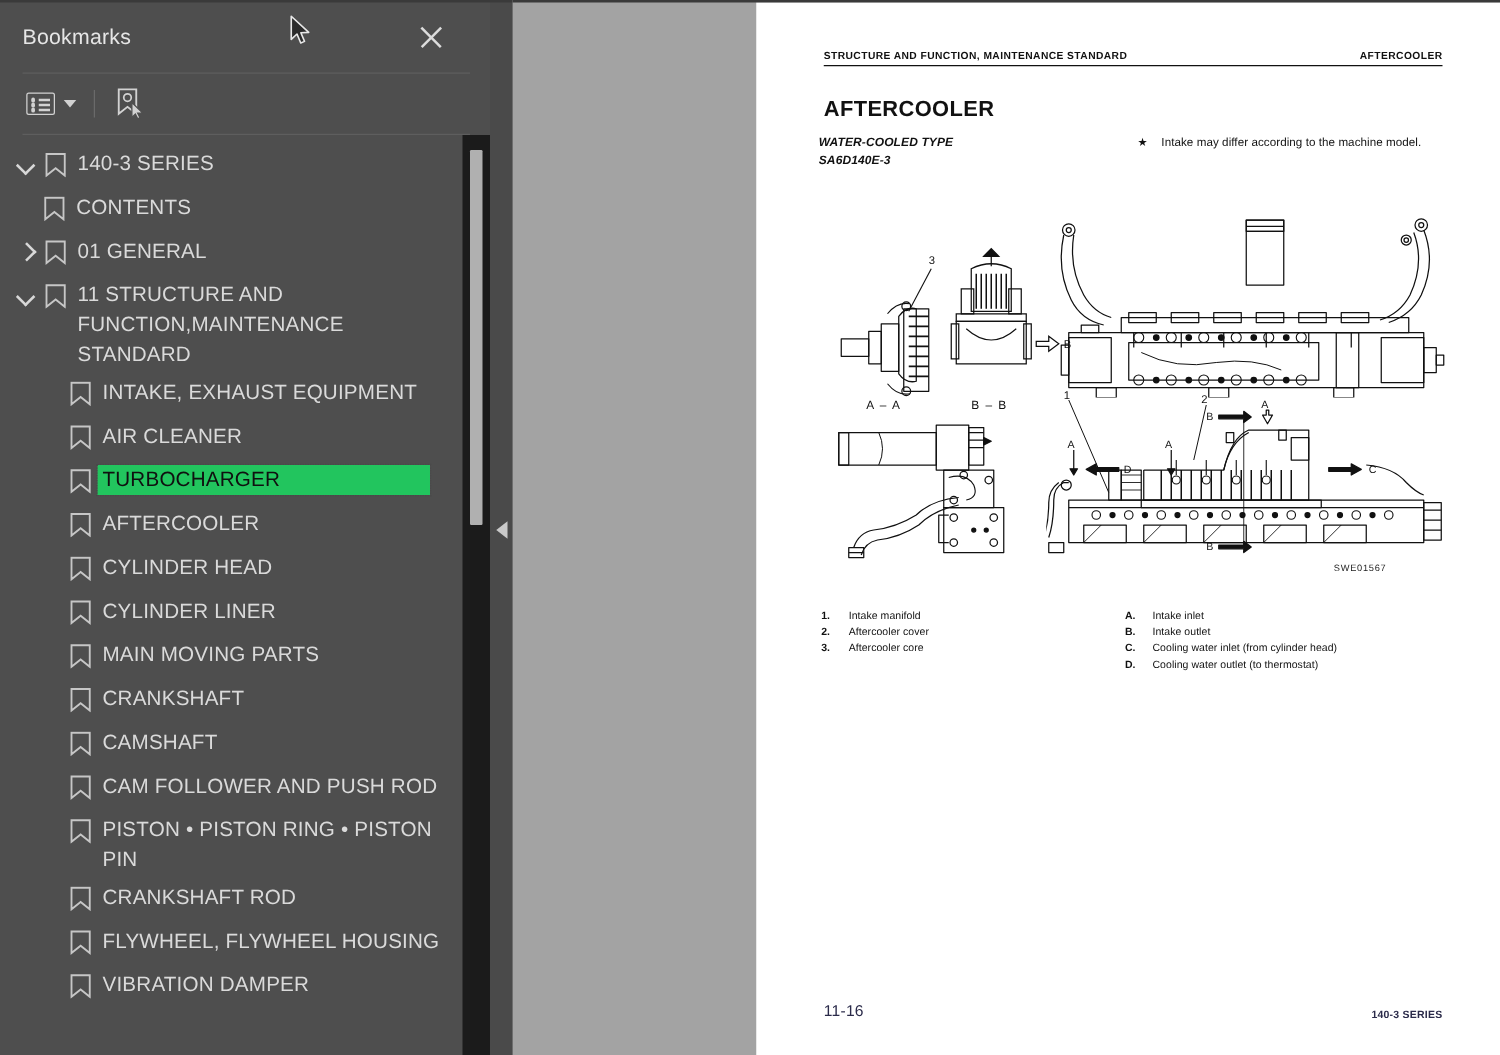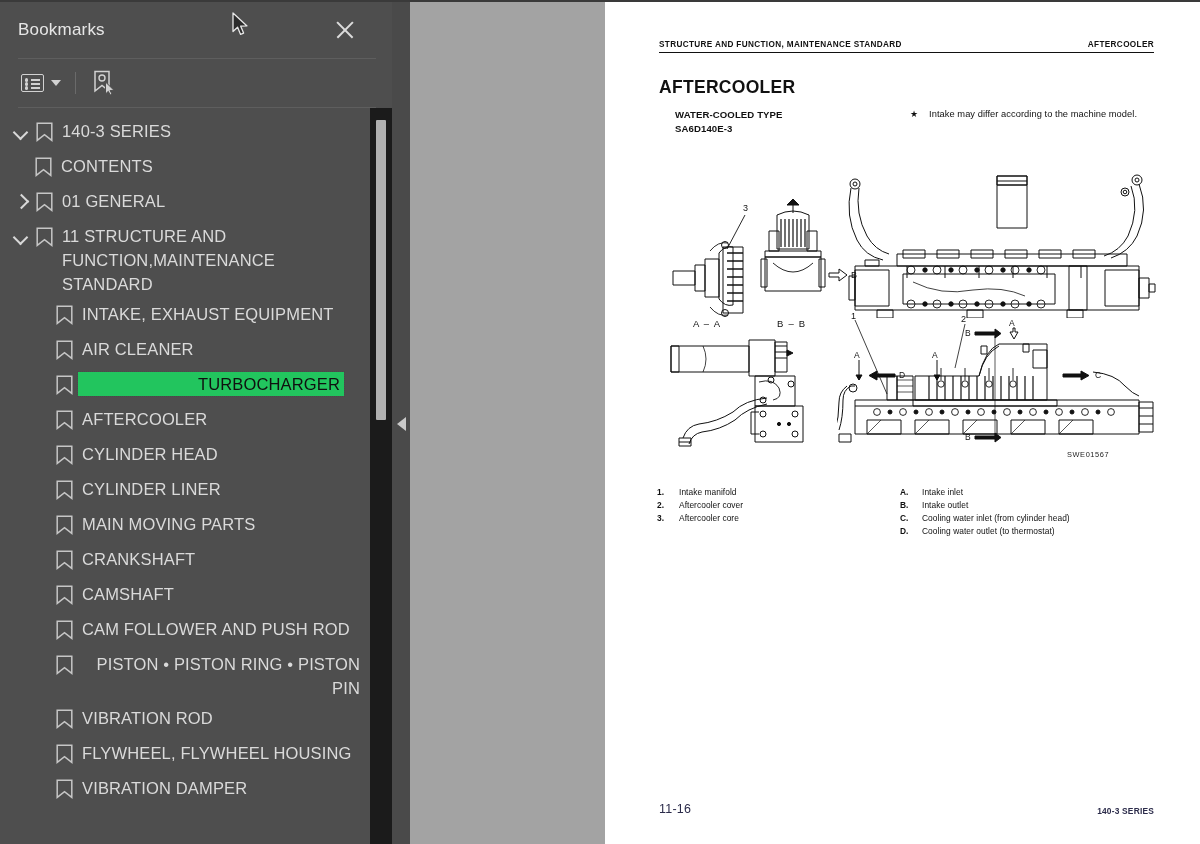--- a/index.html
+++ b/index.html
@@ -166,21 +166,21 @@
     color: #101010;
     outline: 1px dotted #4a4a4a;
     display: block;
     width: 100%;
   }
   .node.selected { padding-right: 26px; }
 
   
   .lvl0 { padding-left: 10px; }
   .lvl1 { padding-left: 31px; }
-  .lvl2 { padding-left: 52px; text-align: right; }
+  .lvl2 { padding-left: 52px; }
   .lvl1 .twisty, .lvl2 .twisty { display: none; }
   .lvl1.has-twisty .twisty, .lvl2.has-twisty .twisty { display: block; }
   .lvl1.has-twisty { padding-left: 10px; }
 
   
   .bm-scroll-track {
     position: absolute;
     right: 0; top: 0;
     width: 22px; height: 100%;
     background: #1b1b1b;
@@ -245,26 +245,27 @@
   .pg-h1 {
     position: absolute;
     left: 54px; top: 75px;
     font-size: 17.5px;
     font-weight: bold;
     color: #111;
     letter-spacing: .3px;
   }
   .pg-subtitle {
     position: absolute;
-    left: 70px; top: 106px;
+    left: 50px; top: 106px;
     font-size: 9.6px;
     font-weight: bold;
     color: #111;
     line-height: 13.5px;
     letter-spacing: .1px;
+    font-style: italic;
   }
   .pg-note {
     position: absolute;
     left: 305px; top: 106px;
     display: flex;
     gap: 11px;
     width: 240px;
   }
   .pg-note .star { font-size: 9px; color: #111; line-height: 13px; }
   .pg-note .txt {
@@ -489,21 +490,21 @@
               </svg>
             </div>
             <div class="node-label">PISTON • PISTON RING • PISTON PIN</div>
           </div>
           <div class="node lvl2">
             <div class="bm-flag">
               <svg width="17" height="20" viewBox="0 0 17 20">
                 <path d="M1.2 1.2 H15.8 V18.4 L8.5 12.6 L1.2 18.4 Z" fill="none" stroke="#c6c6c6" stroke-width="1.5"></path>
               </svg>
             </div>
-            <div class="node-label">VIBRATION ROD</div>
+            <div class="node-label">CRANKSHAFT ROD</div>
           </div>
           <div class="node lvl2">
             <div class="bm-flag">
               <svg width="17" height="20" viewBox="0 0 17 20">
                 <path d="M1.2 1.2 H15.8 V18.4 L8.5 12.6 L1.2 18.4 Z" fill="none" stroke="#c6c6c6" stroke-width="1.5"></path>
               </svg>
             </div>
             <div class="node-label">FLYWHEEL, FLYWHEEL HOUSING</div>
           </div>
           <div class="node lvl2">

